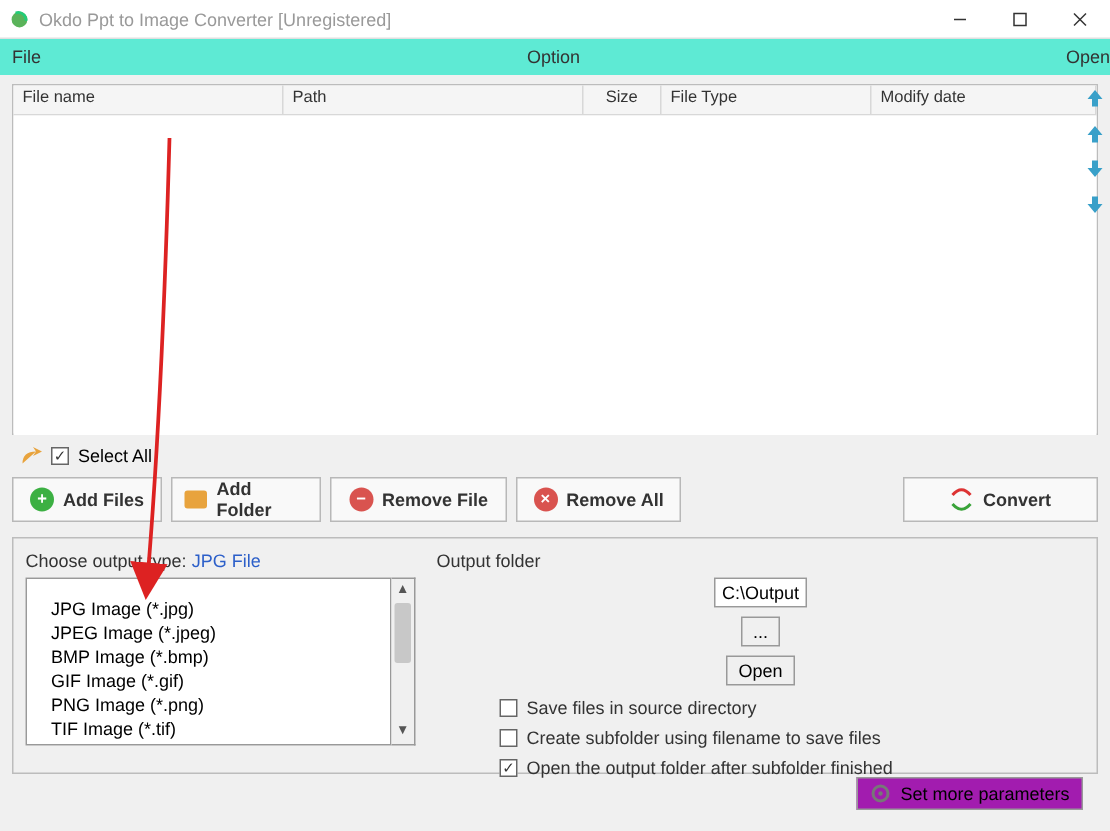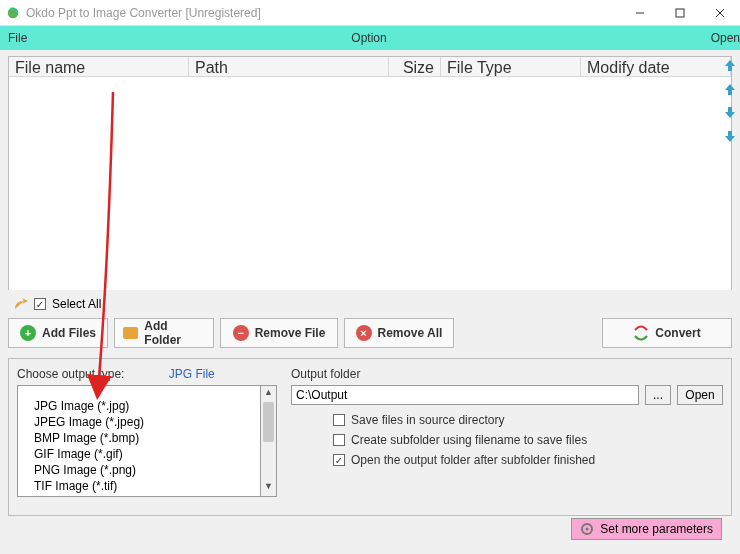--- a/index.html
+++ b/index.html
@@ -10,21 +10,21 @@
 .titlebar .title { color: #999; flex: 1; font-size: 12px; }
 .titlebar .winbtn { width: 40px; height: 26px; display: flex; align-items: center; justify-content: center; color: #666; }
 
 .menubar { height: 24px; background: #5eead4; display: flex; align-items: center; padding-left: 8px; gap: 18px; color: #333; justify-content: space-between; }
 .menubar span { cursor: default; }
 
 .content { padding: 6px 8px 8px 8px; }
 
 .filetable { border: 1px solid #bcbcbc; background: #fff; height: 234px; position: relative; }
 .filetable-headers { display: flex; height: 20px; background: #f5f5f5; border-bottom: 1px solid #d8d8d8; }
-.filetable-headers .col { border-right: 1px solid #d8d8d8; padding: 2px 6px; color: #333; font-size: 16px; white-space: nowrap; overflow: hidden;}
+.filetable-headers .col { border-right: 1px solid #d8d8d8; padding: 2px 6px; color: #333; font-size: 11px; white-space: nowrap; overflow: hidden;}
 .filetable-body { height: 213px; background: #fff; }
 
 .sidebuttons { position: absolute; right: 0; top: 58px; width: 20px; display: flex; flex-direction: column; gap: 10px; align-items: center; }
 .sidebuttons .arr { width: 14px; height: 14px; }
 
 .selectall-row { display: flex; align-items: center; gap: 6px; margin: 6px 0 6px 4px; }
 .upicon { width: 16px; height: 16px; color: #e07a2a; }
 
 .button-row { display: flex; gap: 6px; }
 .btn { background: #f9f9f9; border: 1px solid #b8b8b8; height: 30px; display: flex; align-items: center; justify-content: center; gap: 6px; padding: 0 8px; cursor: default; font-size: 12px; font-weight: bold; color: #333;}
@@ -35,37 +35,37 @@
 .icon-circle { width: 16px; height: 16px; border-radius: 50%; display: flex; align-items: center; justify-content: center; color: #fff; font-size: 11px; font-weight: bold; }
 .ic-green { background: #3cb043; }
 .ic-red { background: #d9534f; }
 .folder-icon { width: 16px; height: 12px; background: #e8a33d; border-radius: 2px; position: relative; }
 .convert-icon { width: 16px; height: 16px; }
 
 .lower { border: 1px solid #bcbcbc; margin-top: 10px; padding: 8px; display: flex; gap: 14px; height: 158px; }
 .lower-left { width: 260px; }
 .lower-right { flex: 1; }
 .lbl { color: #333; margin-bottom: 4px; }
-.lbl .blue { color: #2c5fc9; margin-left: 41px; }
+.lbl .blue { color: #2c5fc9; }
 .typelist-wrap { display: flex; }
 .typelist { border: 1px solid #999; background: #fff; height: 112px; overflow: hidden; flex: 1; padding: 12px; }
 .typelist div { padding: 1px 4px; white-space: nowrap; }
 .scrollbar { width: 16px; border: 1px solid #999; border-left: none; background: #f0f0f0; height: 112px; position: relative; }
 .scrollthumb { position: absolute; top: 16px; left: 2px; right: 2px; height: 40px; background: #c8c8c8; border-radius: 2px;}
 .scrollarrow { position: absolute; left: 0; right: 0; height: 14px; text-align: center; font-size: 9px; color: #555;}
 .scrollarrow.up { top: 1px;} .scrollarrow.dn { bottom: 1px;}
 
-.output-path-row { display: flex; gap: 6px; align-items: center; margin-bottom: 8px;}
+.output-path-row { display: flex; gap: 6px; align-items: center; margin-bottom: 8px; flex-direction: column;}
 .output-path { flex: 1; border: 1px solid #999; background: #fff; height: 20px; padding: 2px 4px; }
 .smbtn { border: 1px solid #999; background: #f0f0f0; height: 20px; padding: 0 6px; min-width: 26px; display: flex; align-items: center; justify-content: center; }
 .openbtn { min-width: 46px; }
 
 .chk-row { display: flex; align-items: center; gap: 6px; margin: 6px 0; color: #333; padding-left: 42px;}
 .chk { width: 12px; height: 12px; border: 1px solid #666; background: #fff; display: inline-flex; align-items: center; justify-content: center; font-size: 10px; color: #333;}
-.setmore { position: absolute; right: 18px; bottom: 14px; border: 1px solid #999; background: #f9a8d4; padding: 3px 8px; display: flex; align-items: center; gap: 6px;}
+.setmore { position: absolute; right: 18px; bottom: 14px; border: 1px solid #999; background: #a21caf; padding: 3px 8px; display: flex; align-items: center; gap: 6px;}
 .gear { width: 14px; height: 14px; }
 
 .annot-arrow { position: absolute; left: 58px; top: 92px; pointer-events: none; }
 </style>
 </head>
 <body>
 
 <div class="titlebar">
   <svg class="logo" viewBox="0 0 16 16">
       <circle cx="8" cy="8" r="6" fill="#5ab35a"></circle>
@@ -95,21 +95,21 @@
   <span>Option</span>
   <span>Open</span>
 </div>
 
 <div class="content">
 
   <div class="filetable">
     <div class="filetable-headers">
       <div class="col" style="width:180px">File name</div>
       <div class="col" style="width:200px">Path</div>
-      <div class="col" style="width:52px;text-align:right">Size</div>
+      <div class="col" style="width:52px;text-align:center">Size</div>
       <div class="col" style="width:140px">File Type</div>
       <div class="col" style="flex:1">Modify date</div>
     </div>
     <div class="filetable-body"></div>
   </div>
 
   <div class="selectall-row">
     <svg class="upicon" viewBox="0 0 16 16">
         <path d="M3 13 Q3 5 12 5 L10 2 L16 5 L10 8 L12 5" fill="#e8a33d"></path>
       </svg>

